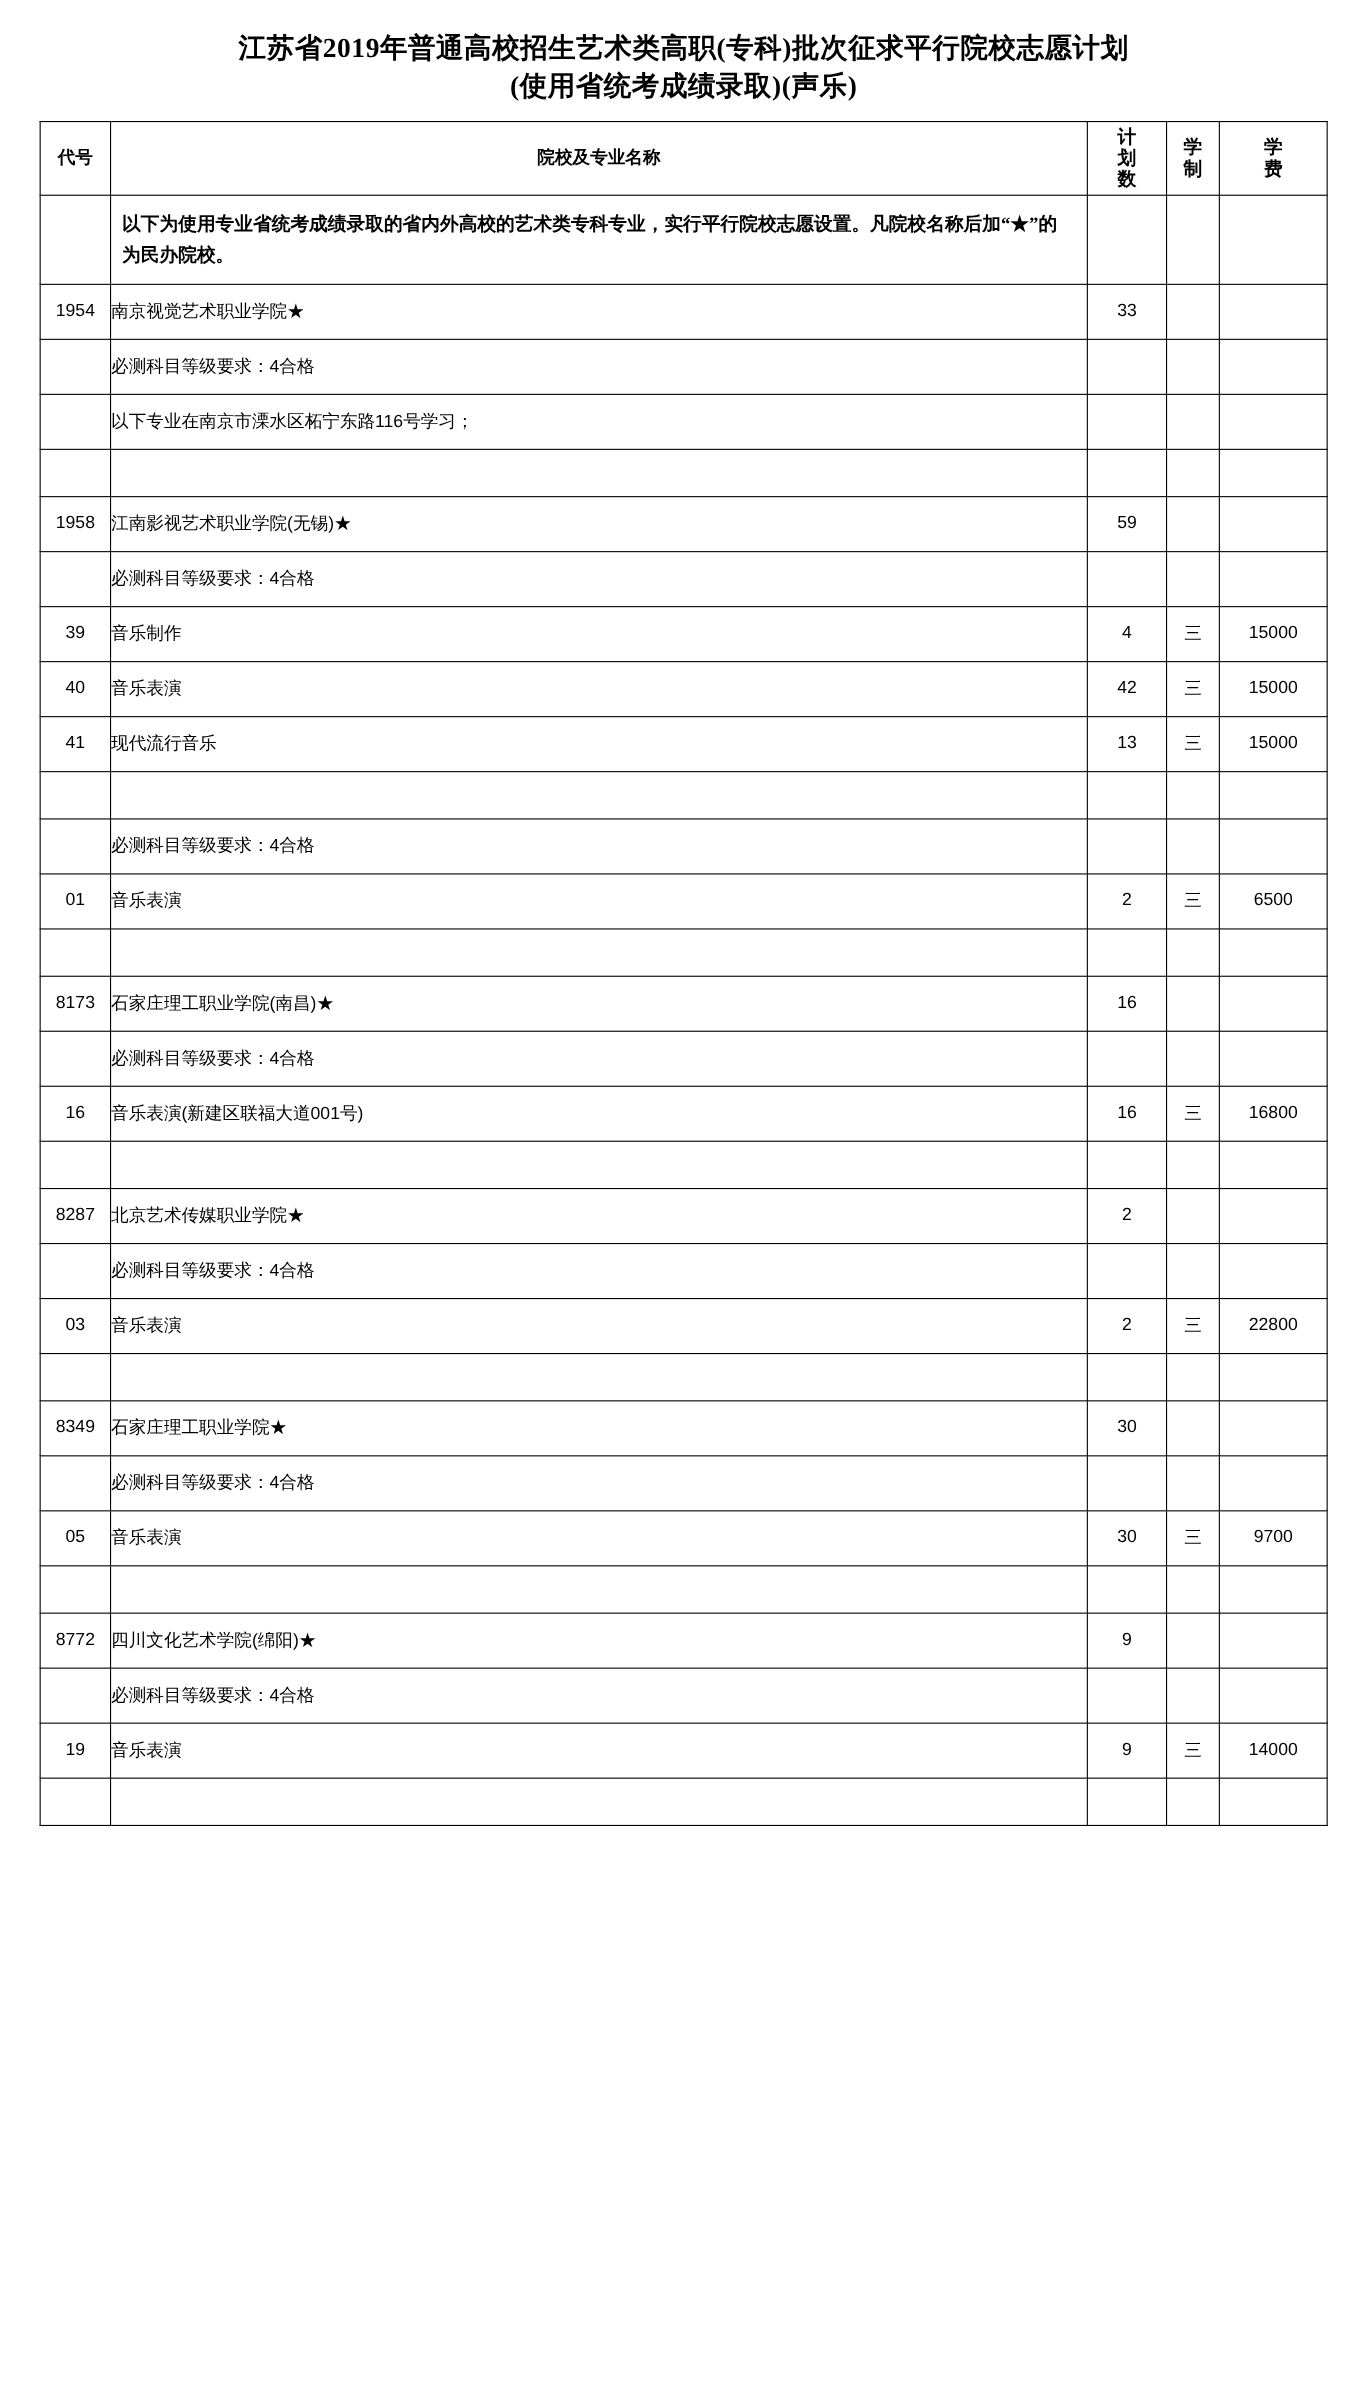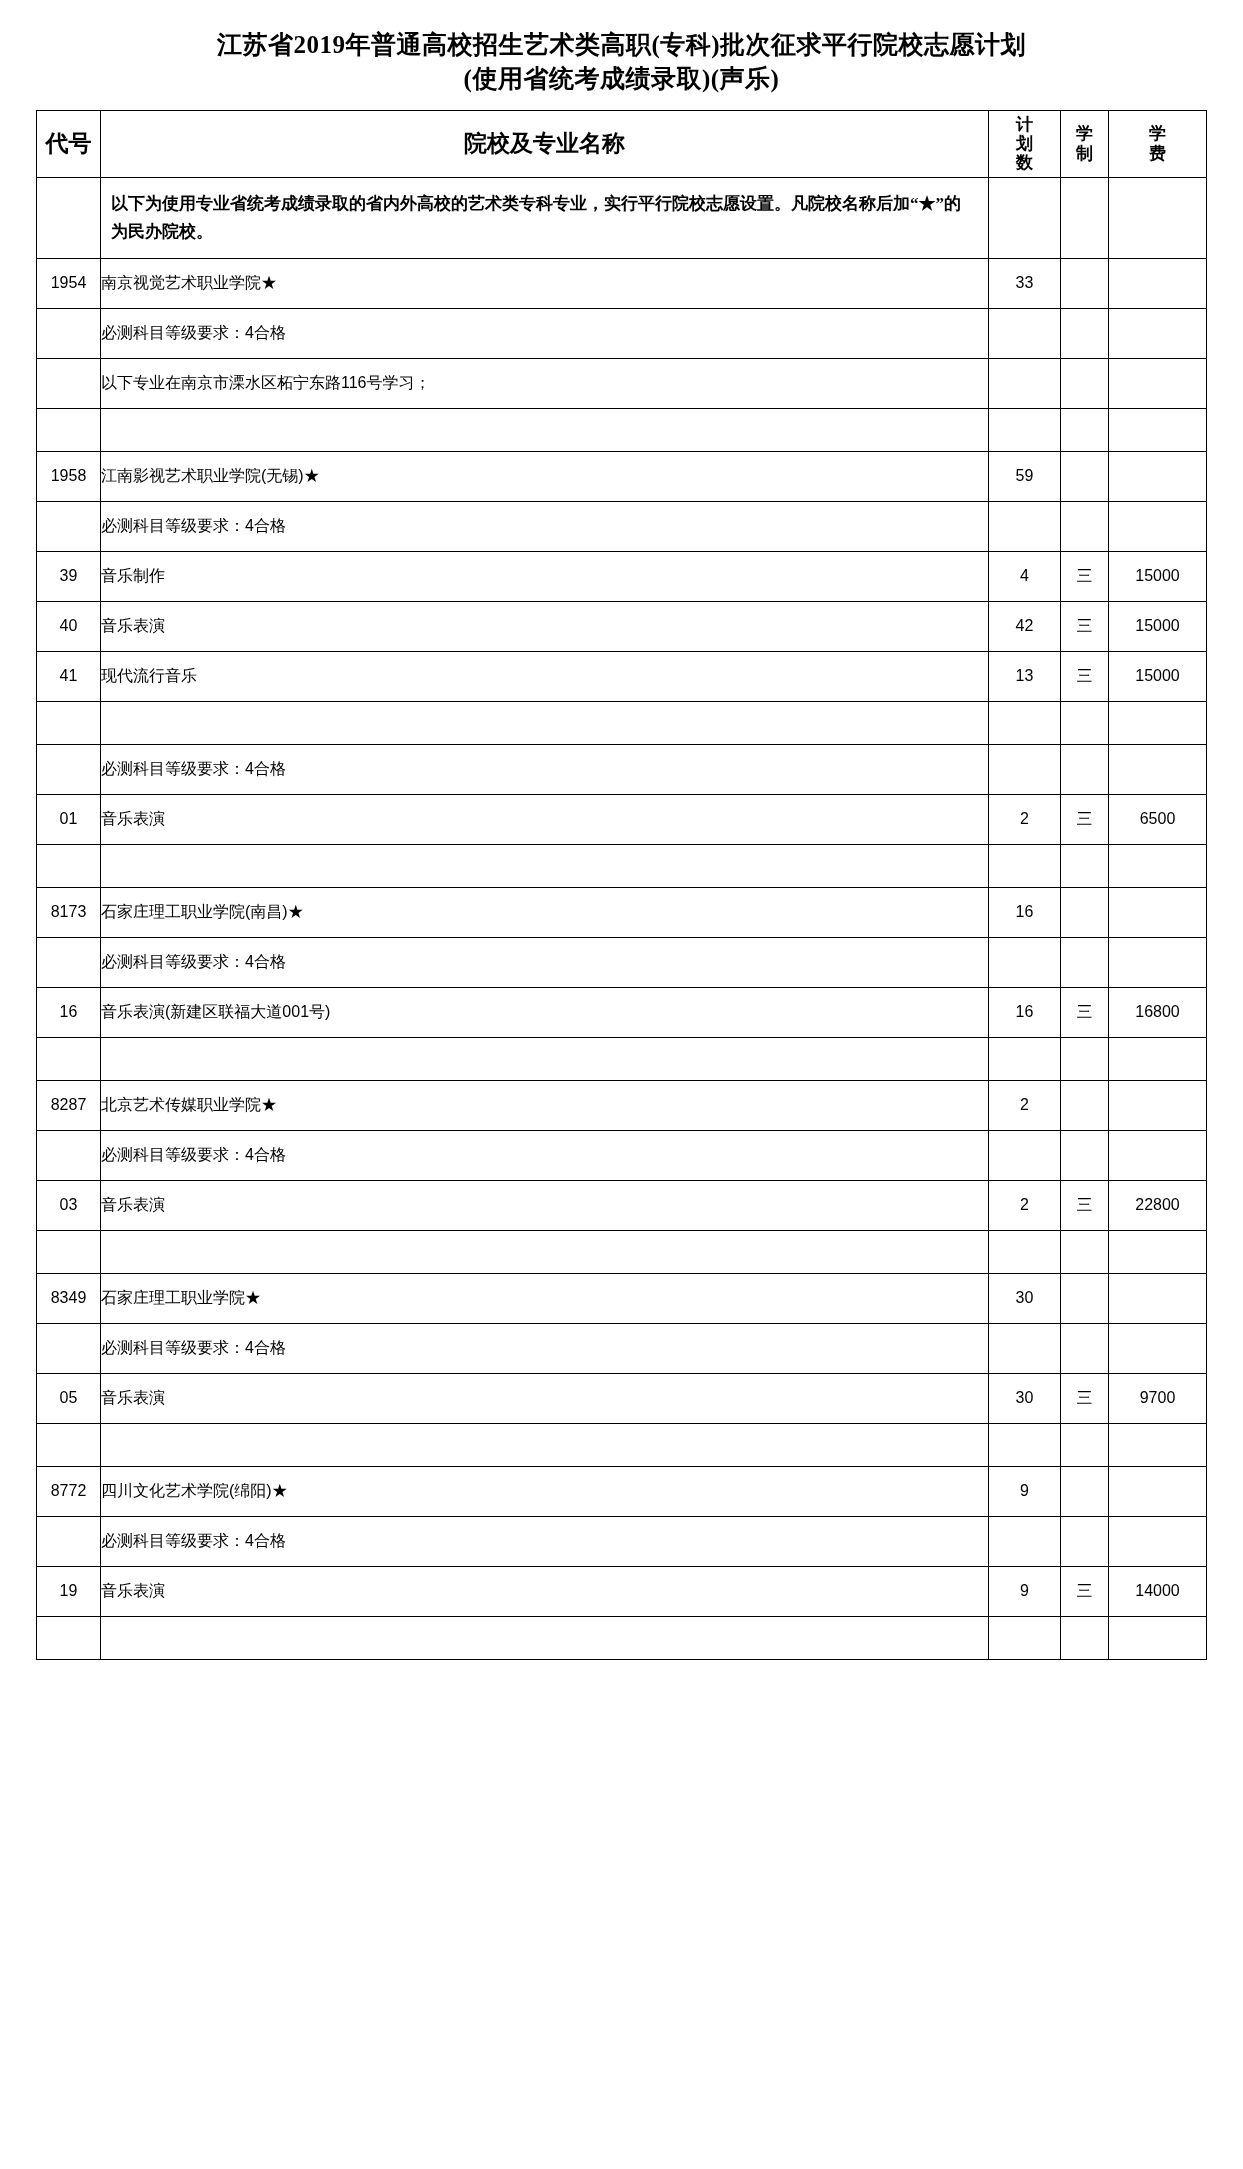--- a/index.html
+++ b/index.html
@@ -44,21 +44,21 @@
   }
   col.c-code { width: 64px; }
   col.c-name { width: 888px; }
   col.c-num  { width: 72px; }
   col.c-len  { width: 48px; }
   col.c-fee  { width: 98px; }
 
   thead td {
     text-align: center;
     font-weight: bold;
-    font-size: 23px;
+    font-size: 16px;
     height: 66px;
     font-family: "Liberation Serif", "DejaVu Serif", serif;
   }
   thead td.vert {
     font-size: 17px;
     line-height: 1.12;
     letter-spacing: 0;
   }
   thead td.vert span {
     display: block;

